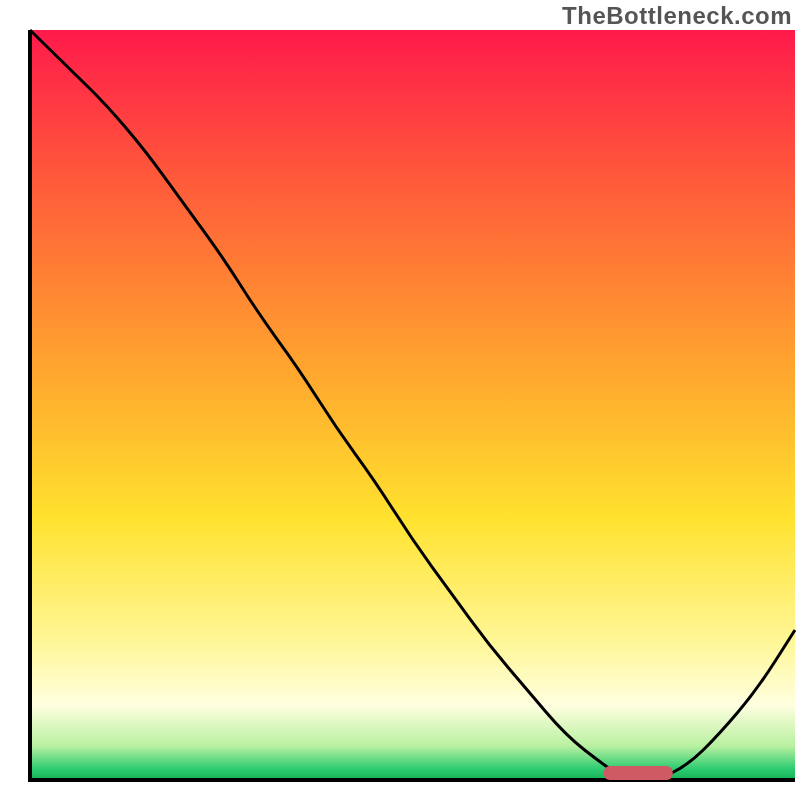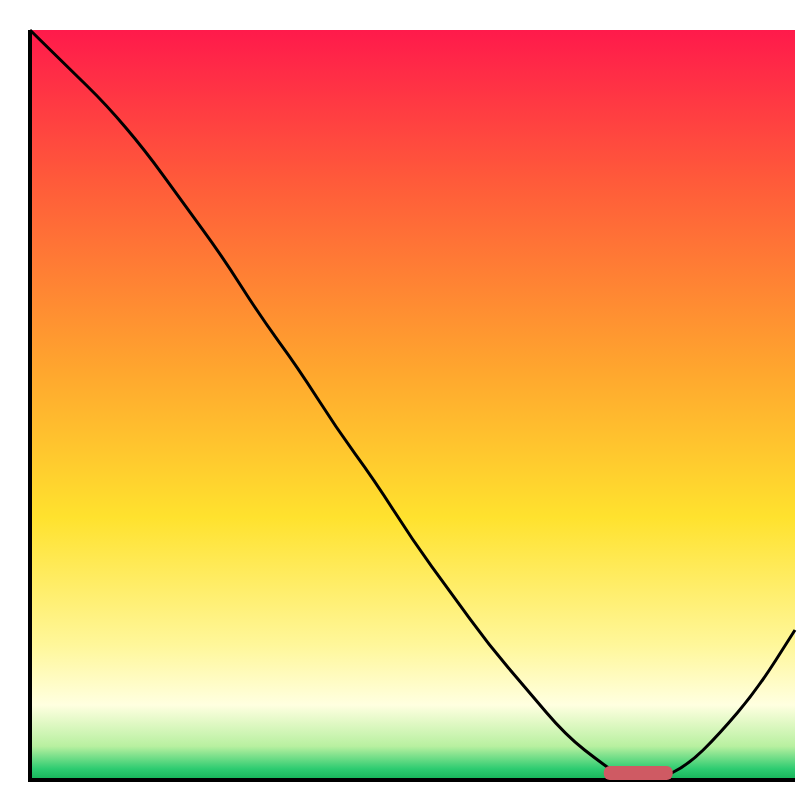--- a/index.html
+++ b/index.html
@@ -29,20 +29,21 @@
   svg.plot {
     position: absolute;
     top: 0;
     left: 0;
   }
 </style>
 </head>
 <body>
 
 <div class="frame">
+  <div class="watermark">TheBottleneck.com</div>
   <svg class="plot" width="800" height="800" viewBox="0 0 800 800">
     <defs>
       <linearGradient id="bg-grad" x1="0" y1="0" x2="0" y2="1">
           <stop offset="0.00%" stop-color="#ff1a4b"></stop>
           <stop offset="20.00%" stop-color="#ff5a3a"></stop>
           <stop offset="45.00%" stop-color="#ffa52e"></stop>
           <stop offset="65.00%" stop-color="#ffe22e"></stop>
           <stop offset="82.00%" stop-color="#fff79a"></stop>
           <stop offset="90.00%" stop-color="#ffffe0"></stop>
           <stop offset="95.50%" stop-color="#b8f0a0"></stop>

